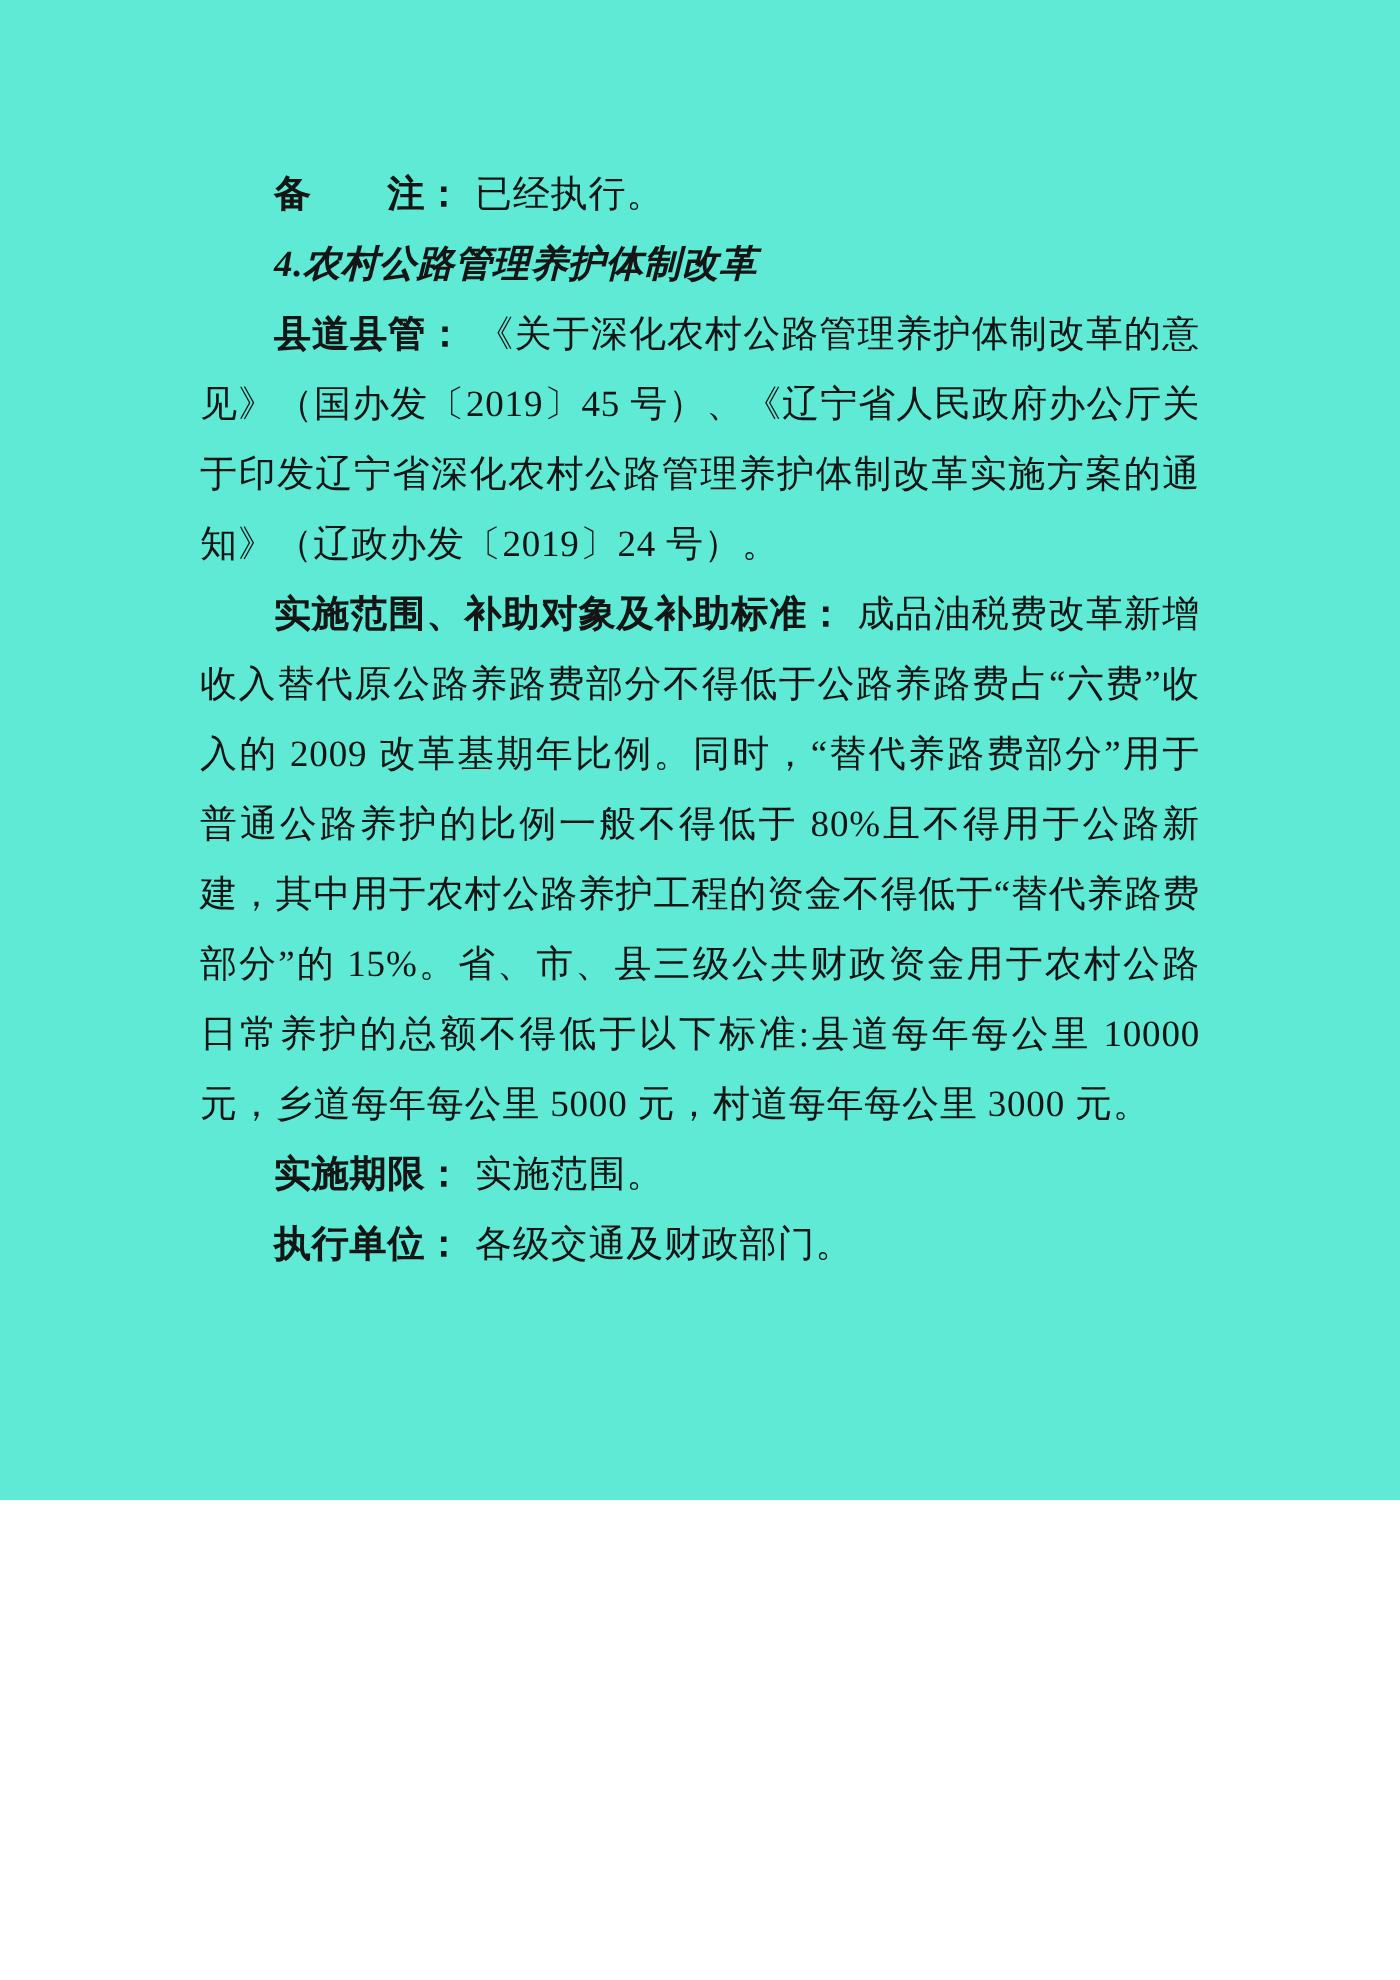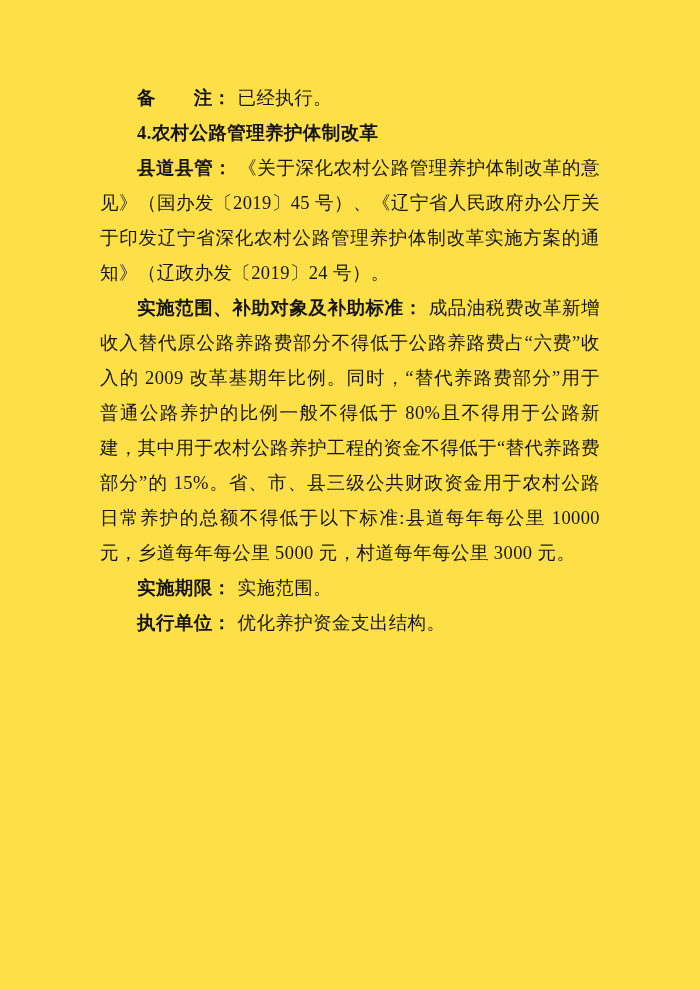--- a/index.html
+++ b/index.html
@@ -3,22 +3,22 @@
 <meta charset="utf-8">
 <style>
   html, body {
     margin: 0;
     padding: 0;
     background: #ffffff;
   }
   .page {
     position: relative;
     width: 700px;
-    height: 990px;
-    background: #fde047;
+    height: 750px;
+    background: #5eead4;
     overflow: hidden;
     font-family: "Liberation Serif", "DejaVu Serif", serif;
     color: #151515;
   }
   .content {
     position: absolute;
     left: 100px;
     top: 81px;
     width: 500px;
     font-size: 18.5px;
@@ -36,20 +36,21 @@
     font-weight: 700;
     margin-right: 6px;
   }
   .heading {
     margin: 0;
     padding: 0;
     text-indent: 2em;
     font-size: 18.5px;
     font-weight: 700;
     line-height: 35px;
+    font-style: italic;
   }
   .page-number {
     position: absolute;
     top: 901px;
     left: 0;
     width: 100%;
     text-align: center;
     font-size: 14.5px;
     letter-spacing: 1px;
     color: #151515;
@@ -65,18 +66,18 @@
 
     <h2 class="heading">4.农村公路管理养护体制改革</h2>
 
     <p class="para"><span class="label">县道县管：</span><span>《关于深化农村公路管理养护体制改革的意见》（国办发〔2019〕45 号）、《辽宁省人民政府办公厅关于印发辽宁省深化农村公路管理养护体制改革实施方案的通知》（辽政办发〔2019〕24 号）。</span></p>
 
 
     <p class="para"><span class="label">实施范围、补助对象及补助标准：</span><span>成品油税费改革新增收入替代原公路养路费部分不得低于公路养路费占“六费”收入的 2009 改革基期年比例。同时，“替代养路费部分”用于普通公路养护的比例一般不得低于 80%且不得用于公路新建，其中用于农村公路养护工程的资金不得低于“替代养路费部分”的 15%。省、市、县三级公共财政资金用于农村公路日常养护的总额不得低于以下标准:县道每年每公里 10000 元，乡道每年每公里 5000 元，村道每年每公里 3000 元。</span></p>
 
     <p class="para"><span class="label">实施期限：</span><span>实施范围。</span></p>
 
-    <p class="para"><span class="label">执行单位：</span><span>优化养护资金支出结构。</span></p>
+    <p class="para"><span class="label">执行单位：</span><span>各级交通及财政部门。</span></p>
 
 
   </main>
 
 </div>
 
 </body></html>

